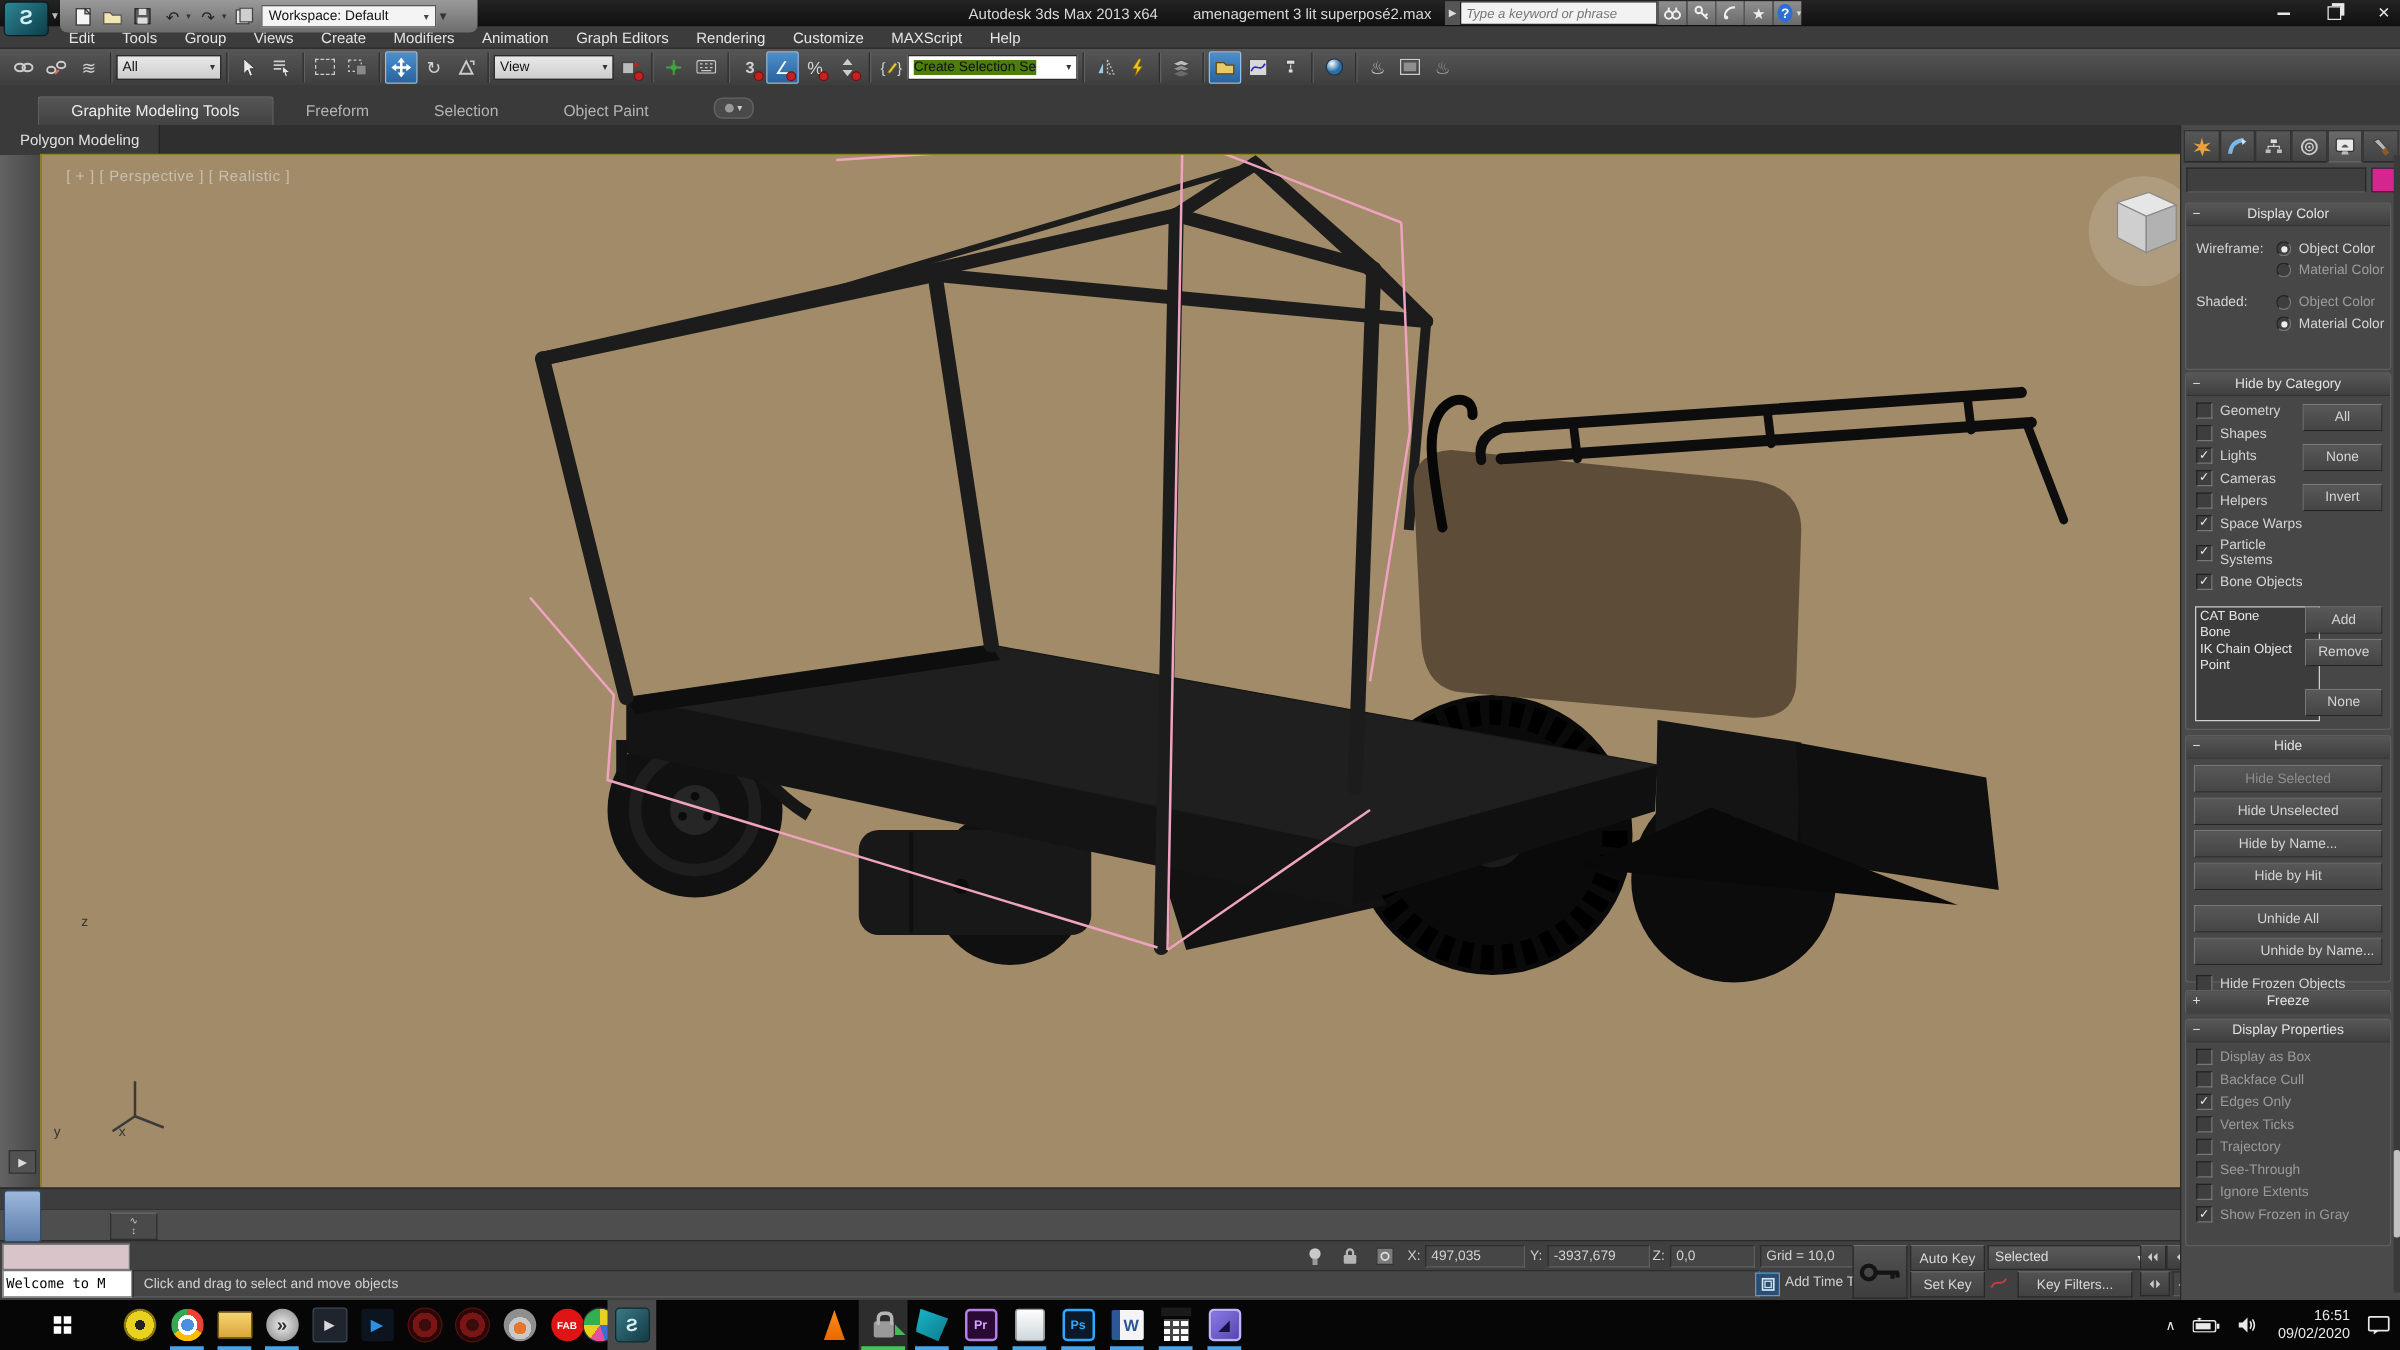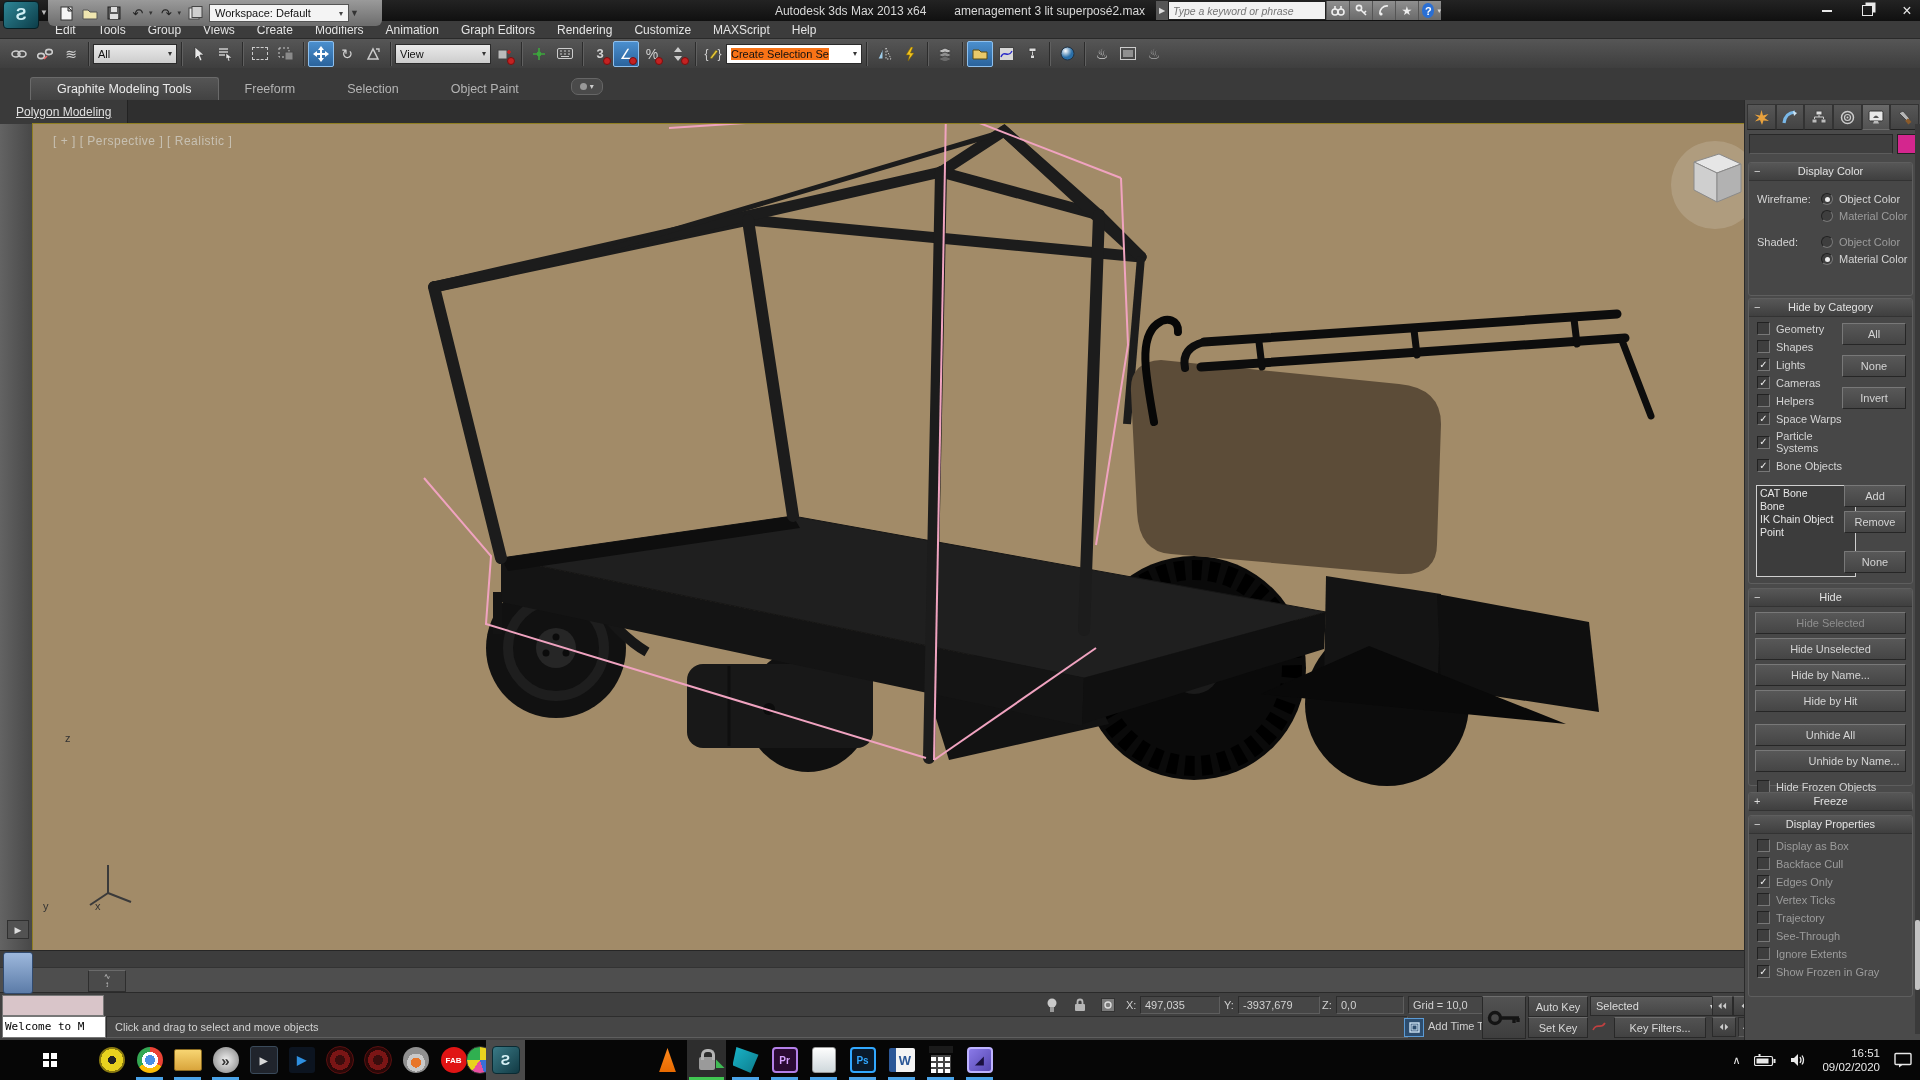--- a/index.html
+++ b/index.html
@@ -35,29 +35,29 @@
   
   #toolbar{position:absolute;left:0;top:38px;width:1920px;height:29px;background:linear-gradient(#565656,#3e3e3e);
     border-top:1px solid #2a2a2a;border-bottom:1px solid #2a2a2a;display:flex;align-items:center;padding-left:6px;}
   .tool-sep{width:1px;height:24px;background:#2c2c2c;box-shadow:1px 0 0 #606060;margin:0 4px;flex:none;}
   .tbtn{width:24px;height:24px;flex:none;display:flex;align-items:center;justify-content:center;color:#d2d2d2;font-size:14px;position:relative;border:1px solid transparent;border-radius:2px;}
   .tbtn.active{background:linear-gradient(#4b8fce,#2a639c);border-color:#8ec0ee;color:#fff;}
   .tbtn .red-dot{position:absolute;right:1px;bottom:1px;width:6px;height:6px;border-radius:50%;background:#c42222;border:1px solid #7a0f0f;}
   .dd-field{height:18px;background:linear-gradient(#e9e9e9,#cdcdcd);border:1px solid #2b2b2b;color:#111;
     display:flex;align-items:center;padding:0 4px;font-size:11px;flex:none;}
   .dd-field .arr{margin-left:auto;font-size:8px;color:#333;padding-left:6px;}
-  .hl{background:#f97316;}
+  .hl{background:#4d7c0f;}
   
   #ribbon{position:absolute;left:0;top:68px;width:1920px;height:32px;background:#3a3a3a;display:flex;align-items:flex-end;padding-left:30px;}
   .rtab{padding:4px 26px;font-size:12.5px;color:#b4b4b4;}
   .rtab.active{background:linear-gradient(#555,#424242);border:1px solid #6a6a6a;border-bottom:none;border-radius:3px 3px 0 0;color:#ececec;}
   #ribbon-opts{margin-left:26px;margin-bottom:5px;width:30px;height:15px;background:#4a4a4a;border:1px solid #666;border-radius:7px;
     display:flex;align-items:center;justify-content:center;gap:3px;color:#ccc;font-size:8px;}
   #polyrow{position:absolute;left:0;top:100px;width:1920px;height:24px;background:#2f2f2f;}
-  #polytab{position:absolute;left:0;top:0;height:24px;padding:0 16px;display:flex;align-items:center;background:#3a3a3a;color:#e0e0e0;font-size:12px;border-right:1px solid #222;text-decoration:underline;}
+  #polytab{position:absolute;left:0;top:0;height:24px;padding:0 16px;display:flex;align-items:center;background:#3a3a3a;color:#e0e0e0;font-size:12px;border-right:1px solid #222;}
   
   #left-strip{position:absolute;left:0;top:124px;width:33px;height:826px;background:linear-gradient(90deg,#636363,#474747);border-right:1px solid #2e2e2e;}
   #vp-flyout{position:absolute;left:7px;top:796px;width:20px;height:17px;background:#525252;border:1px solid #303030;color:#ddd;font-size:9px;display:flex;align-items:center;justify-content:center;}
   #viewport{position:absolute;left:33px;top:124px;width:1711px;height:1057px;background:#a28b68;outline:1px solid #8f7f22;padding-left:36px;}
   #vp-label{position:absolute;left:20px;top:10px;color:#c7c0b2;font-size:12px;letter-spacing:0.5px;}
   
   #timeslider-row{position:absolute;left:0;top:950px;width:1920px;height:17px;background:#3d3d3d;border-top:1px solid #262626;}
   #vp-layout-btn{position:absolute;left:3px;top:952px;width:28px;height:40px;border-radius:3px;z-index:5;
     background:linear-gradient(#9db8dc,#5c7ca8);border:1px solid #31movie4a6e;border:1px solid #314a6e;}
   #ruler-row{position:absolute;left:0;top:967px;width:1920px;height:25px;background:#4e4e4e;border-top:1px solid #333;}

